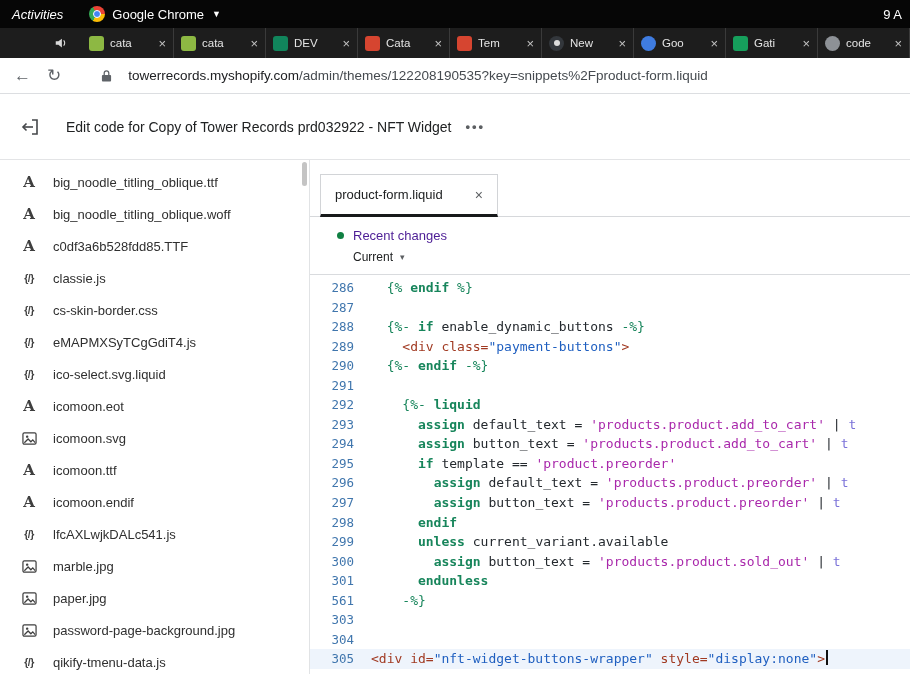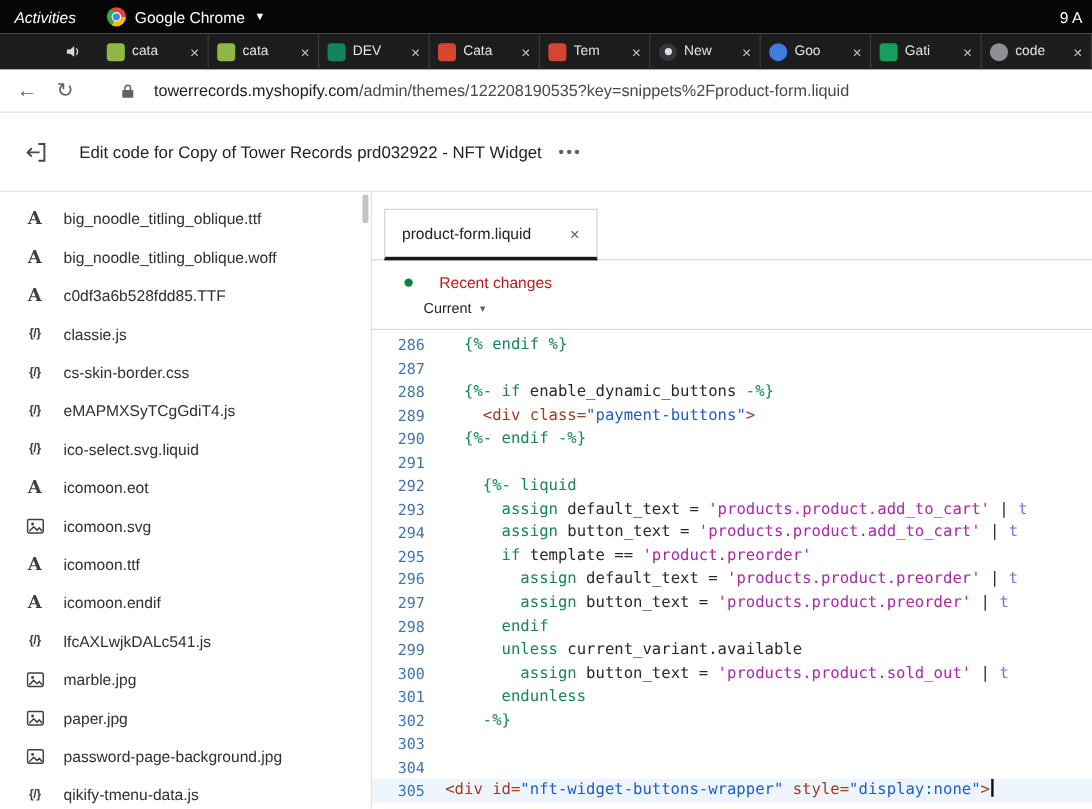--- a/index.html
+++ b/index.html
@@ -66,36 +66,36 @@
                background:#c4c4c4; border-radius:3px; }
 
   
   .editor { flex:1; min-width:0; display:flex; flex-direction:column; background:#fff; }
   .etabrow { height:57px; flex:none; border-bottom:1px solid #d6d8db; position:relative; }
   .etab { position:absolute; left:10px; bottom:-1px; width:178px; height:43px; background:#fff;
           border:1px solid #d2d4d7; border-bottom:3px solid #17191a; display:flex;
           align-items:center; padding:0 14px; font-size:13px; color:#202223; cursor:pointer; }
   .etab-close { margin-left:auto; color:#5c5f62; font-size:14px; }
   .changes { flex:none; border-bottom:1px solid #d9dbde; padding:11px 0 10px 27px; }
-  .rc-line { display:flex; align-items:center; gap:22px; font-size:13px; color:#b91c1c; }
+  .rc-line { display:flex; align-items:center; gap:9px; font-size:13px; color:#4c1d95; }
   .rc-dot { width:7px; height:7px; border-radius:50%; background:#108043; flex:none; }
   .version { margin:7px 0 0 16px; font-size:12px; color:#202223; display:flex;
              align-items:center; gap:7px; cursor:pointer; }
   .vcaret { font-size:9px; color:#5c5f62; }
 
   
   .codewrap { flex:1; overflow:hidden; font-family:"DejaVu Sans Mono", monospace;
               font-size:13px; padding-top:3px; }
   .code-line { display:flex; height:19.55px; line-height:19.55px; white-space:pre; }
   .code-line.active { background:#eef4fc; }
   .ln { flex:none; width:44px; text-align:right; color:#4076ad; font-size:12.5px; }
   .lc { flex:1; padding-left:17px; overflow:hidden; }
   .tok-p { color:#24292e; }
   .tok-d { color:#17855b; }
-  .tok-k { color:#17855b; font-weight:normal; }
+  .tok-k { color:#17855b; font-weight:bold; }
   .tok-s { color:#a928ab; }
   .tok-f { color:#7b72d9; }
   .tok-t { color:#a13a22; }
   .tok-a { color:#a13a22; }
   .tok-v { color:#1f5fc0; }
   .cursor { display:inline-block; width:2px; height:15px; background:#111;
             vertical-align:-2px; margin-left:1px; }
 </style>
 </head>
 <body>
@@ -309,20 +309,20 @@
         <div class="code-line" data-name="code-line"><span class="ln" data-name="line-number">292</span><span class="lc" data-name="code-text"><span class="tok-p" data-name="code-token">    </span><span class="tok-d" data-name="code-token">{%- </span><span class="tok-k" data-name="code-token">liquid</span></span></div>
         <div class="code-line" data-name="code-line"><span class="ln" data-name="line-number">293</span><span class="lc" data-name="code-text"><span class="tok-p" data-name="code-token">      </span><span class="tok-k" data-name="code-token">assign</span><span class="tok-p" data-name="code-token"> default_text = </span><span class="tok-s" data-name="code-token">'products.product.add_to_cart'</span><span class="tok-p" data-name="code-token"> | </span><span class="tok-f" data-name="code-token">t</span></span></div>
         <div class="code-line" data-name="code-line"><span class="ln" data-name="line-number">294</span><span class="lc" data-name="code-text"><span class="tok-p" data-name="code-token">      </span><span class="tok-k" data-name="code-token">assign</span><span class="tok-p" data-name="code-token"> button_text = </span><span class="tok-s" data-name="code-token">'products.product.add_to_cart'</span><span class="tok-p" data-name="code-token"> | </span><span class="tok-f" data-name="code-token">t</span></span></div>
         <div class="code-line" data-name="code-line"><span class="ln" data-name="line-number">295</span><span class="lc" data-name="code-text"><span class="tok-p" data-name="code-token">      </span><span class="tok-k" data-name="code-token">if</span><span class="tok-p" data-name="code-token"> template == </span><span class="tok-s" data-name="code-token">'product.preorder'</span></span></div>
         <div class="code-line" data-name="code-line"><span class="ln" data-name="line-number">296</span><span class="lc" data-name="code-text"><span class="tok-p" data-name="code-token">        </span><span class="tok-k" data-name="code-token">assign</span><span class="tok-p" data-name="code-token"> default_text = </span><span class="tok-s" data-name="code-token">'products.product.preorder'</span><span class="tok-p" data-name="code-token"> | </span><span class="tok-f" data-name="code-token">t</span></span></div>
         <div class="code-line" data-name="code-line"><span class="ln" data-name="line-number">297</span><span class="lc" data-name="code-text"><span class="tok-p" data-name="code-token">        </span><span class="tok-k" data-name="code-token">assign</span><span class="tok-p" data-name="code-token"> button_text = </span><span class="tok-s" data-name="code-token">'products.product.preorder'</span><span class="tok-p" data-name="code-token"> | </span><span class="tok-f" data-name="code-token">t</span></span></div>
         <div class="code-line" data-name="code-line"><span class="ln" data-name="line-number">298</span><span class="lc" data-name="code-text"><span class="tok-p" data-name="code-token">      </span><span class="tok-k" data-name="code-token">endif</span></span></div>
         <div class="code-line" data-name="code-line"><span class="ln" data-name="line-number">299</span><span class="lc" data-name="code-text"><span class="tok-p" data-name="code-token">      </span><span class="tok-k" data-name="code-token">unless</span><span class="tok-p" data-name="code-token"> current_variant.available</span></span></div>
         <div class="code-line" data-name="code-line"><span class="ln" data-name="line-number">300</span><span class="lc" data-name="code-text"><span class="tok-p" data-name="code-token">        </span><span class="tok-k" data-name="code-token">assign</span><span class="tok-p" data-name="code-token"> button_text = </span><span class="tok-s" data-name="code-token">'products.product.sold_out'</span><span class="tok-p" data-name="code-token"> | </span><span class="tok-f" data-name="code-token">t</span></span></div>
         <div class="code-line" data-name="code-line"><span class="ln" data-name="line-number">301</span><span class="lc" data-name="code-text"><span class="tok-p" data-name="code-token">      </span><span class="tok-k" data-name="code-token">endunless</span></span></div>
-        <div class="code-line" data-name="code-line"><span class="ln" data-name="line-number">302</span><span class="lc" data-name="code-text"><span class="tok-p" data-name="code-token">    </span><span class="tok-d" data-name="code-token">-%}</span></span></div>
+        <div class="code-line" data-name="code-line"><span class="ln" data-name="line-number">561</span><span class="lc" data-name="code-text"><span class="tok-p" data-name="code-token">    </span><span class="tok-d" data-name="code-token">-%}</span></span></div>
         <div class="code-line" data-name="code-line"><span class="ln" data-name="line-number">303</span><span class="lc" data-name="code-text"></span></div>
         <div class="code-line" data-name="code-line"><span class="ln" data-name="line-number">304</span><span class="lc" data-name="code-text"></span></div>
         <div class="code-line active" data-name="code-line"><span class="ln" data-name="line-number">305</span><span class="lc" data-name="code-text"><span class="tok-t" data-name="code-token">&lt;div</span><span class="tok-p" data-name="code-token"> </span><span class="tok-a" data-name="code-token">id=</span><span class="tok-v" data-name="code-token">"nft-widget-buttons-wrapper"</span><span class="tok-p" data-name="code-token"> </span><span class="tok-a" data-name="code-token">style=</span><span class="tok-v" data-name="code-token">"display:none"</span><span class="tok-t" data-name="code-token">&gt;</span><span class="cursor" data-name="text-cursor"></span></span></div>
       </div>
   </div>
 
 </div>
 
 </body></html>

